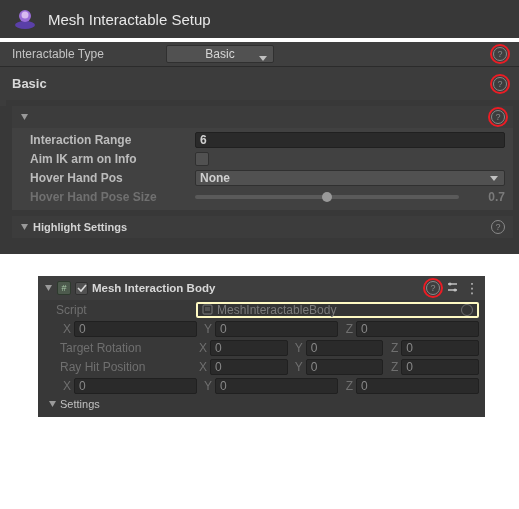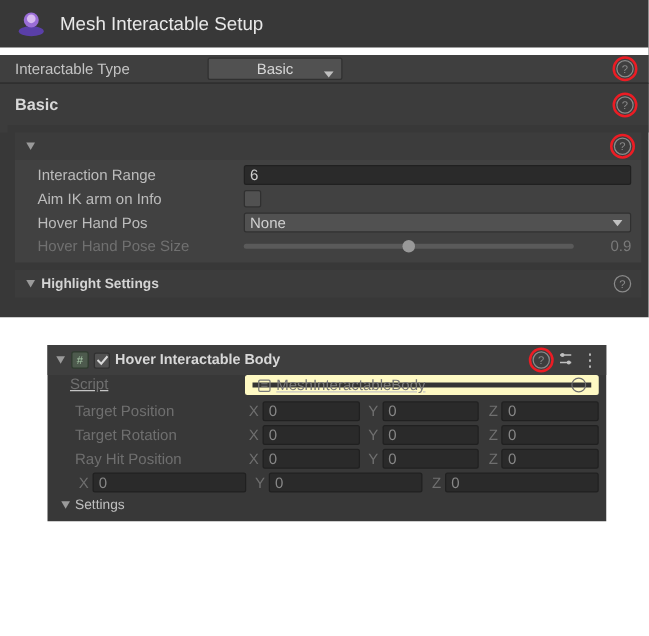--- a/index.html
+++ b/index.html
@@ -2,34 +2,34 @@
 <html><head>
 <meta charset="utf-8">
 <style>
   * { box-sizing: border-box; margin: 0; padding: 0; font-family: -apple-system, "Segoe UI", Arial, sans-serif; }
   body { background: #fff; width: 519px; height: 509px; font-size: 12px; color: #c4c4c4; }
   .panel1 { background: #383838; width: 519px; }
   .header1 { display: flex; align-items: center; padding: 8px 12px; gap: 10px; }
   .logo-ic { width: 26px; height: 22px; position: relative; }
   .logo-ic svg { width:100%; height:100%; }
   .title { font-size: 15px; color: #e8e8e8; font-weight: 500; }
-  .row { display: flex; align-items: center; padding: 4px 12px; background: #3f3f3f; border-top: 6px solid #ffffff; height: 28px; }
+  .row { display: flex; align-items: center; padding: 4px 12px; background: #3f3f3f; border-top: 4px solid #ffffff; height: 28px; }
   .row .lbl { width: 154px; color: #c4c4c4; }
   .dropdown { background: #515151; border-radius: 2px; height: 18px; width: 108px; display: flex; align-items: center; justify-content: center; color: #d6d6d6; position: relative; border: 1px solid #303030; }
   .dropdown .dd-arrow { position: absolute; right: 6px; top: 5px; }
   .spacer { flex: 1; }
   .help { width: 14px; height: 14px; border-radius: 50%; border: 1px solid #8a8a8a; color: #8a8a8a; font-size: 9px; display: flex; align-items: center; justify-content: center; cursor: pointer; }
   .hl-red { outline: 2px solid #ec1c24; outline-offset: 1px; }
   .sect-hdr { display: flex; align-items: center; padding: 6px 12px; background: #3c3c3c; border-top: 1px solid #2b2b2b; height: 34px; }
   .sect-hdr .stitle { font-size: 13px; font-weight: 600; color: #d8d8d8; }
   .sub { margin: 0 6px 6px 12px; }
   .sub-hdr { display: flex; align-items: center; padding: 4px 8px; background: #3c3c3c; height: 22px; }
   .sub-hdr .fold { margin-right: 4px; }
   .sub-hdr .sttl { font-size: 11px; font-weight: 600; color: #d4d4d4; }
-  .field { display: flex; align-items: center; height: 19px; padding: 0 8px 0 18px; }
+  .field { display: flex; align-items: center; height: 19px; padding: 0 8px 0 18px; font-weight: bold; }
   .field .flabel { width: 165px; color: #bcbcbc; }
   .field.disabled .flabel { color: #707070; }
   .numbox { background: #2a2a2a; border: 1px solid #202020; border-radius: 2px; height: 16px; color: #d0d0d0; padding: 0 4px; display: flex; align-items: center; flex: 1; }
   .check { width: 14px; height: 14px; background: #515151; border: 1px solid #303030; border-radius: 2px; }
   .ddwide { flex: 1; background: #515151; border: 1px solid #303030; border-radius: 2px; height: 16px; color: #d0d0d0; padding: 0 4px; display: flex; align-items: center; position: relative; }
   .ddwide .dd-arrow { position: absolute; right: 6px; }
   .slider-wrap { flex: 1; display: flex; align-items: center; gap: 6px; }
   .slider { flex: 1; height: 4px; background: #5a5a5a; border-radius: 2px; position: relative; }
   .slider .knob { position: absolute; width: 10px; height: 10px; border-radius: 50%; background: #999; top: -3px; left: 48%; }
   .slider-val { width: 40px; color: #7a7a7a; text-align: right; }
@@ -37,23 +37,23 @@
   .fields-box { background: #414141; padding: 2px 0 4px 0; }
 
   .gap { height: 22px; background: #fff; }
   .panel2 { margin: 0 34px 0 38px; background: #383838; }
   .comp-hdr { display: flex; align-items: center; height: 24px; padding: 0 6px; background: #3e3e3e; gap: 4px; }
   .comp-ic { width: 14px; height: 14px; background: #4d5a4d; border: 1px solid #2e3a2e; border-radius: 2px; display:flex; align-items:center; justify-content:center; font-size:9px; color:#a9c9a9;}
   .comp-chk { width: 13px; height: 13px; background: #515151; border: 1px solid #303030; border-radius: 2px; display:flex; align-items:center; justify-content:center; }
   .comp-chk svg { display:block;}
   .comp-title { font-size: 11.5px; font-weight: 600; color: #d8d8d8; }
   .hdricons { display: flex; gap: 6px; align-items:center; }
-  .p2-row { display: flex; align-items: flex-start; height: 19px; padding: 0 6px 0 18px; text-decoration: underline; }
+  .p2-row { display: flex; align-items: center; height: 19px; padding: 0 6px 0 18px; }
   .p2-row .plabel { width: 140px; color: #6f6f6f; }
-  .script-box { flex: 1; background: #343434; border: 6px solid #fef9c3; border-radius: 2px; height: 16px; display: flex; align-items: center; padding: 0 4px; gap: 4px; color: #7a7a7a; position: relative; }
+  .script-box { flex: 1; background: #343434; border: 2px solid #fef9c3; border-radius: 2px; height: 16px; display: flex; align-items: center; padding: 0 4px; gap: 4px; color: #7a7a7a; position: relative; }
   .script-box .dot { position:absolute; right:4px; width:12px; height:12px; border-radius:50%; border:1px solid #6f6f6f;}
   .p2-sub { display:flex; align-items:center; height:18px; padding:0 6px 0 10px;}
   .p2-sub .fold { margin-right:3px; }
   .p2-sub .sttl { font-size: 11px; color: #c0c0c0; }
   .vec-row { display: flex; align-items: center; height: 19px; padding: 0 6px 0 22px; gap: 4px; }
   .vec-row .vlabel { width: 132px; color: #6f6f6f; }
   .axis { color: #6f6f6f; width: 11px; text-align:right; }
   .vbox { background: #2a2a2a; border: 1px solid #202020; border-radius: 2px; height: 16px; color: #888; padding: 0 4px; display:flex; align-items:center; flex:1; }
   .unit { display:flex; align-items:center; flex:1; gap:3px;}
   .kebab { color:#c0c0c0; font-size: 14px; letter-spacing: 0; cursor:pointer;}
@@ -123,21 +123,21 @@
                 <path d="M0 0 L8 0 L4 5 Z" fill="#c0c0c0"></path>
               </svg></span>
         </span>
       </div>
       <div class="field disabled">
         <span class="flabel">Hover Hand Pose Size</span>
         <div class="slider-wrap">
           <div class="slider">
               <div class="knob"></div>
             </div>
-          <span class="slider-val">0.9</span>
+          <span class="slider-val">0.7</span>
         </div>
       </div>
     </div>
   </div>
 
   <div class="sub" style="margin-bottom:10px;">
     <div class="sub-hdr">
       <span class="fold">
           <svg width="9" height="9">
             <path d="M1 1 L8 1 L4.5 7 Z" fill="#9a9a9a"></path>
@@ -159,21 +159,21 @@
         <svg width="9" height="9">
           <path d="M1 1 L8 1 L4.5 7 Z" fill="#9a9a9a"></path>
         </svg>
       </span>
     <span class="comp-ic">#</span>
     <span class="comp-chk">
         <svg width="10" height="10">
           <path d="M1 5 L4 8 L9 2" stroke="#d8d8d8" stroke-width="1.6" fill="none"></path>
         </svg>
       </span>
-    <span class="comp-title">Hover Interactable Body</span>
+    <span class="comp-title">Mesh Interaction Body</span>
     <span class="spacer"></span>
     <div class="hdricons">
       <span class="help hl-red">?</span>
       <span class="slider-ic"><svg width="13" height="12">
             <path d="M2 3 H11 M2 9 H11" stroke="#c0c0c0" stroke-width="1.3"></path>
             <circle cx="4" cy="3" r="1.6" fill="#c0c0c0"></circle>
             <circle cx="9" cy="9" r="1.6" fill="#c0c0c0"></circle>
           </svg></span>
       <span class="kebab">⋮</span>
     </div>
@@ -186,21 +186,20 @@
           <rect x="1" y="1" width="9" height="9" rx="1" fill="none" stroke="#7a7a7a"></rect>
           <path d="M3 4 H8 M3 6 H8" stroke="#7a7a7a" stroke-width="0.9"></path>
         </svg>
       <span>MeshInteractableBody</span>
       <span class="dot"></span>
     </span>
   </div>
 
 
   <div class="vec-row">
-    <span class="vlabel">Target Position</span>
     <div class="unit">
         <span class="axis">X</span>
         <span class="vbox">
           <span>0</span>
         </span>
       </div>
     <div class="unit">
         <span class="axis">Y</span>
         <span class="vbox">
           <span>0</span>

